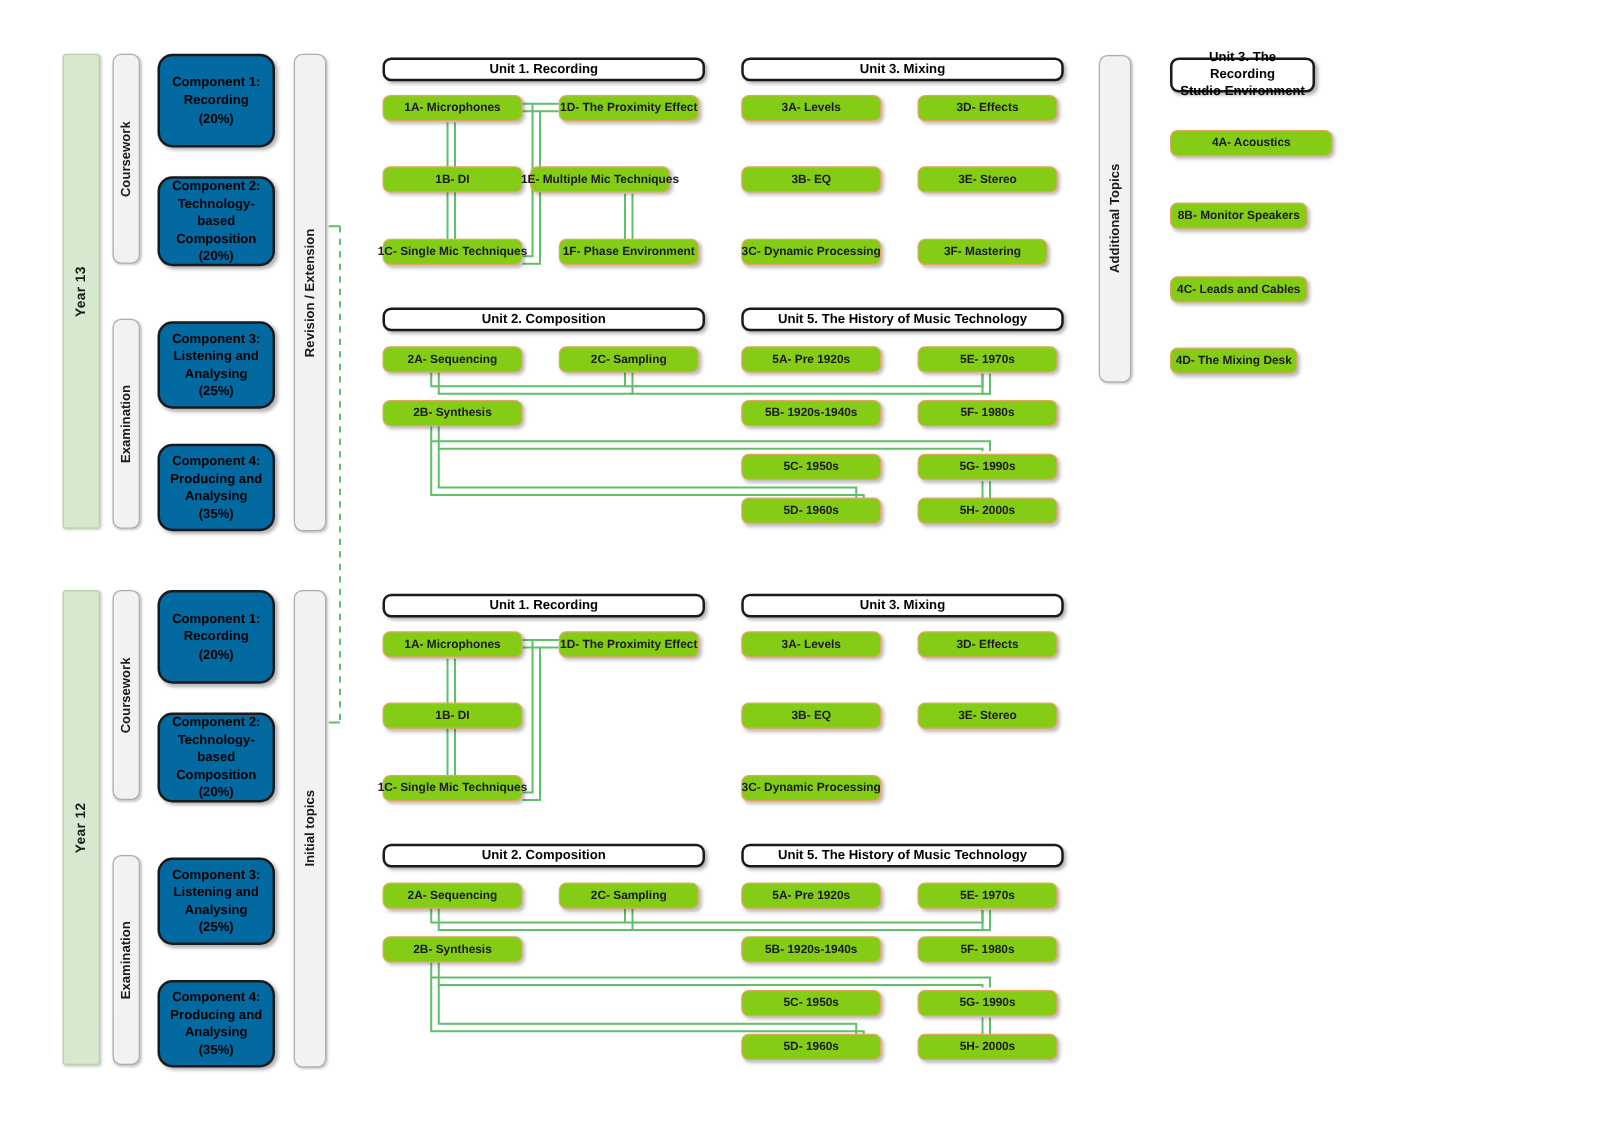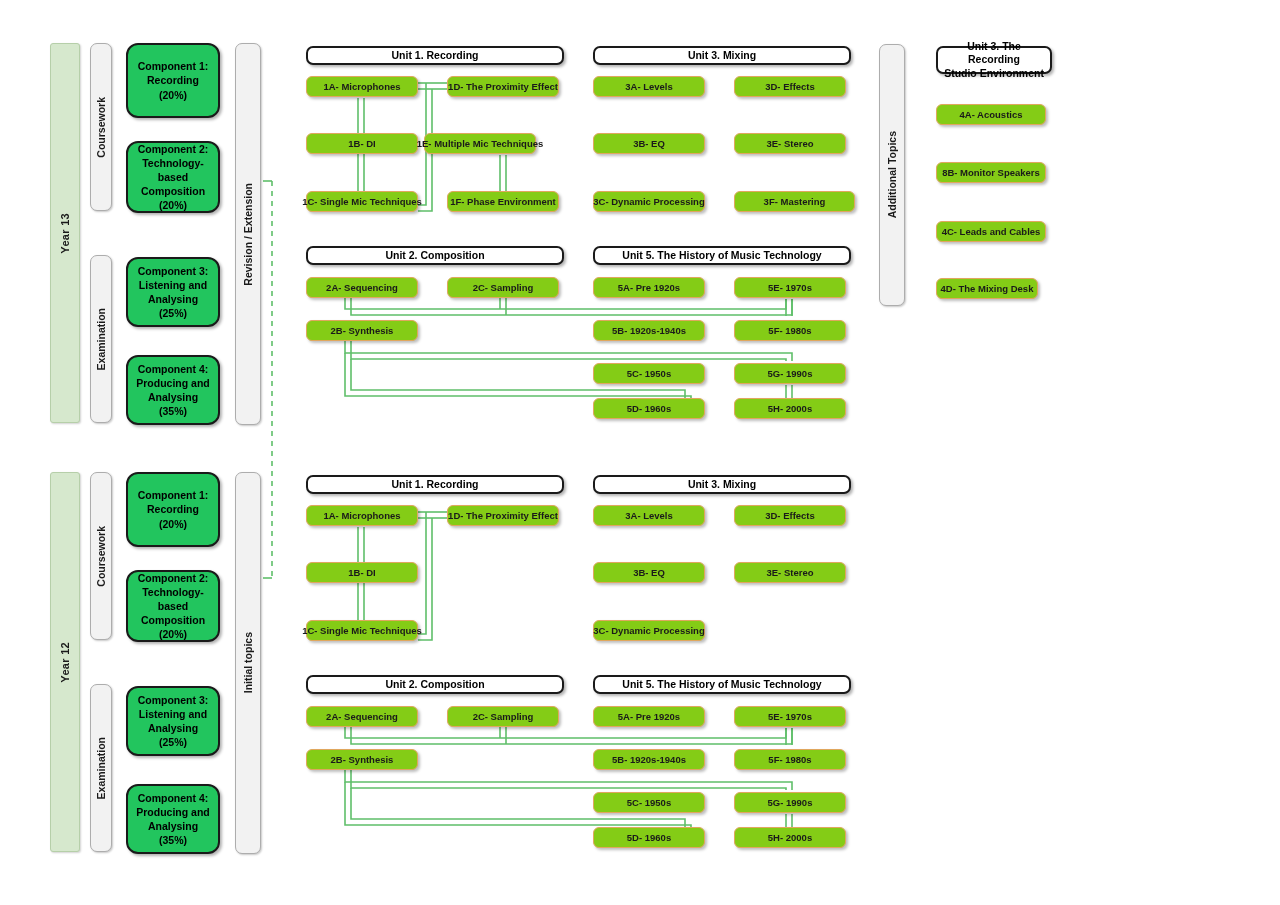--- a/index.html
+++ b/index.html
@@ -50,21 +50,21 @@
     writing-mode: vertical-rl;
     transform: rotate(180deg);
     font-size: 10.5px;
     font-weight: bold;
     color: #1a1a1a;
     white-space: nowrap;
   }
 
   
   .comp-box {
-    background: #22c55e;
+    background: #0369a1;
     border: 2px solid #1a1a1a;
     border-radius: 12px;
     display: flex; align-items: center; justify-content: center;
     text-align: center;
     padding: 4px 6px;
     box-shadow: 2px 2px 3px rgba(0,0,0,0.30);
   }
   .comp-box span {
     font-size: 10.5px;
     font-weight: bold;
@@ -258,21 +258,21 @@
   </div>
   <div class="node topic-box" style="left:593px; top:133px; width:112px; height:21px;">
     <span>3B- EQ</span>
   </div>
   <div class="node topic-box" style="left:734px; top:133px; width:112px; height:21px;">
     <span>3E- Stereo</span>
   </div>
   <div class="node topic-box" style="left:593px; top:191px; width:112px; height:21px;">
     <span>3C- Dynamic Processing</span>
   </div>
-  <div class="node topic-box" style="left:734px; top:191px; width:121px; height:21px;">
+  <div class="node topic-box" style="left:734px; top:191px; width:104px; height:21px;">
     <span>3F- Mastering</span>
   </div>
 
   <div class="node unit-header" style="left:306px; top:246px; width:258px; height:19px;">
     <span>Unit 2. Composition</span>
   </div>
   <div class="node topic-box" style="left:306px; top:277px; width:112px; height:21px;">
     <span>2A- Sequencing</span>
   </div>
   <div class="node topic-box" style="left:447px; top:277px; width:112px; height:21px;">
@@ -310,21 +310,21 @@
     <span>5H- 2000s</span>
   </div>
 
   <div class="node vbar" style="left:879px; top:44px; width:26px; height:262px;">
     <span class="vtext">Additional Topics</span>
   </div>
   <div class="node unit-header" style="left:936px; top:46px; width:116px; height:28px;">
     <span>Unit 3. The Recording
 Studio Environment</span>
   </div>
-  <div class="node topic-box" style="left:936px; top:104px; width:110px; height:21px;">
+  <div class="node topic-box" style="left:936px; top:104px; width:130px; height:21px;">
     <span>4A- Acoustics</span>
   </div>
   <div class="node topic-box" style="left:936px; top:162px; width:110px; height:21px;">
     <span>8B- Monitor Speakers</span>
   </div>
   <div class="node topic-box" style="left:936px; top:221px; width:110px; height:21px;">
     <span>4C- Leads and Cables</span>
   </div>
   <div class="node topic-box" style="left:936px; top:278px; width:102px; height:21px;">
     <span>4D- The Mixing Desk</span>

